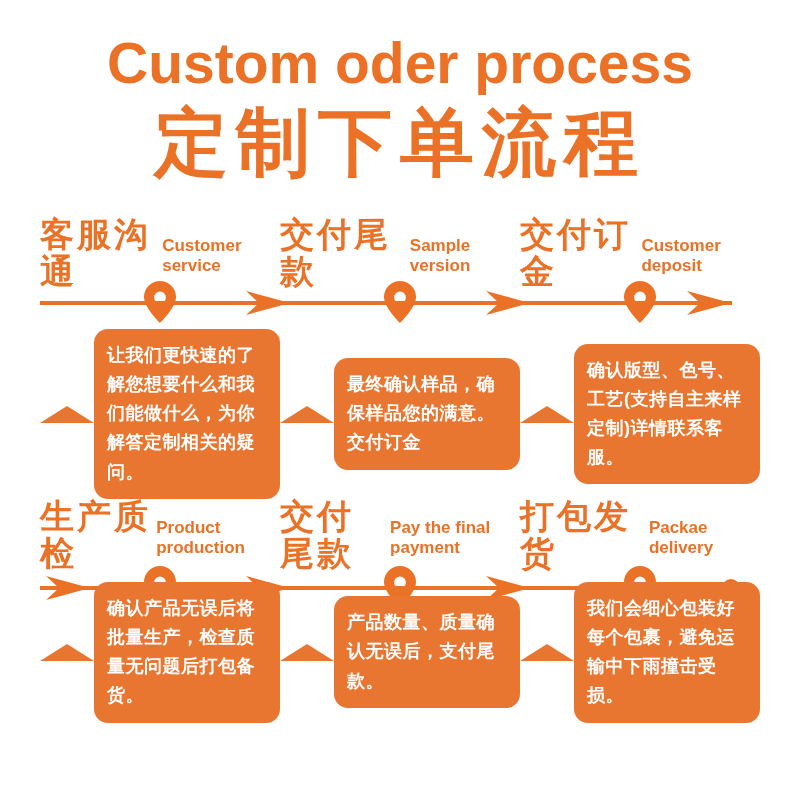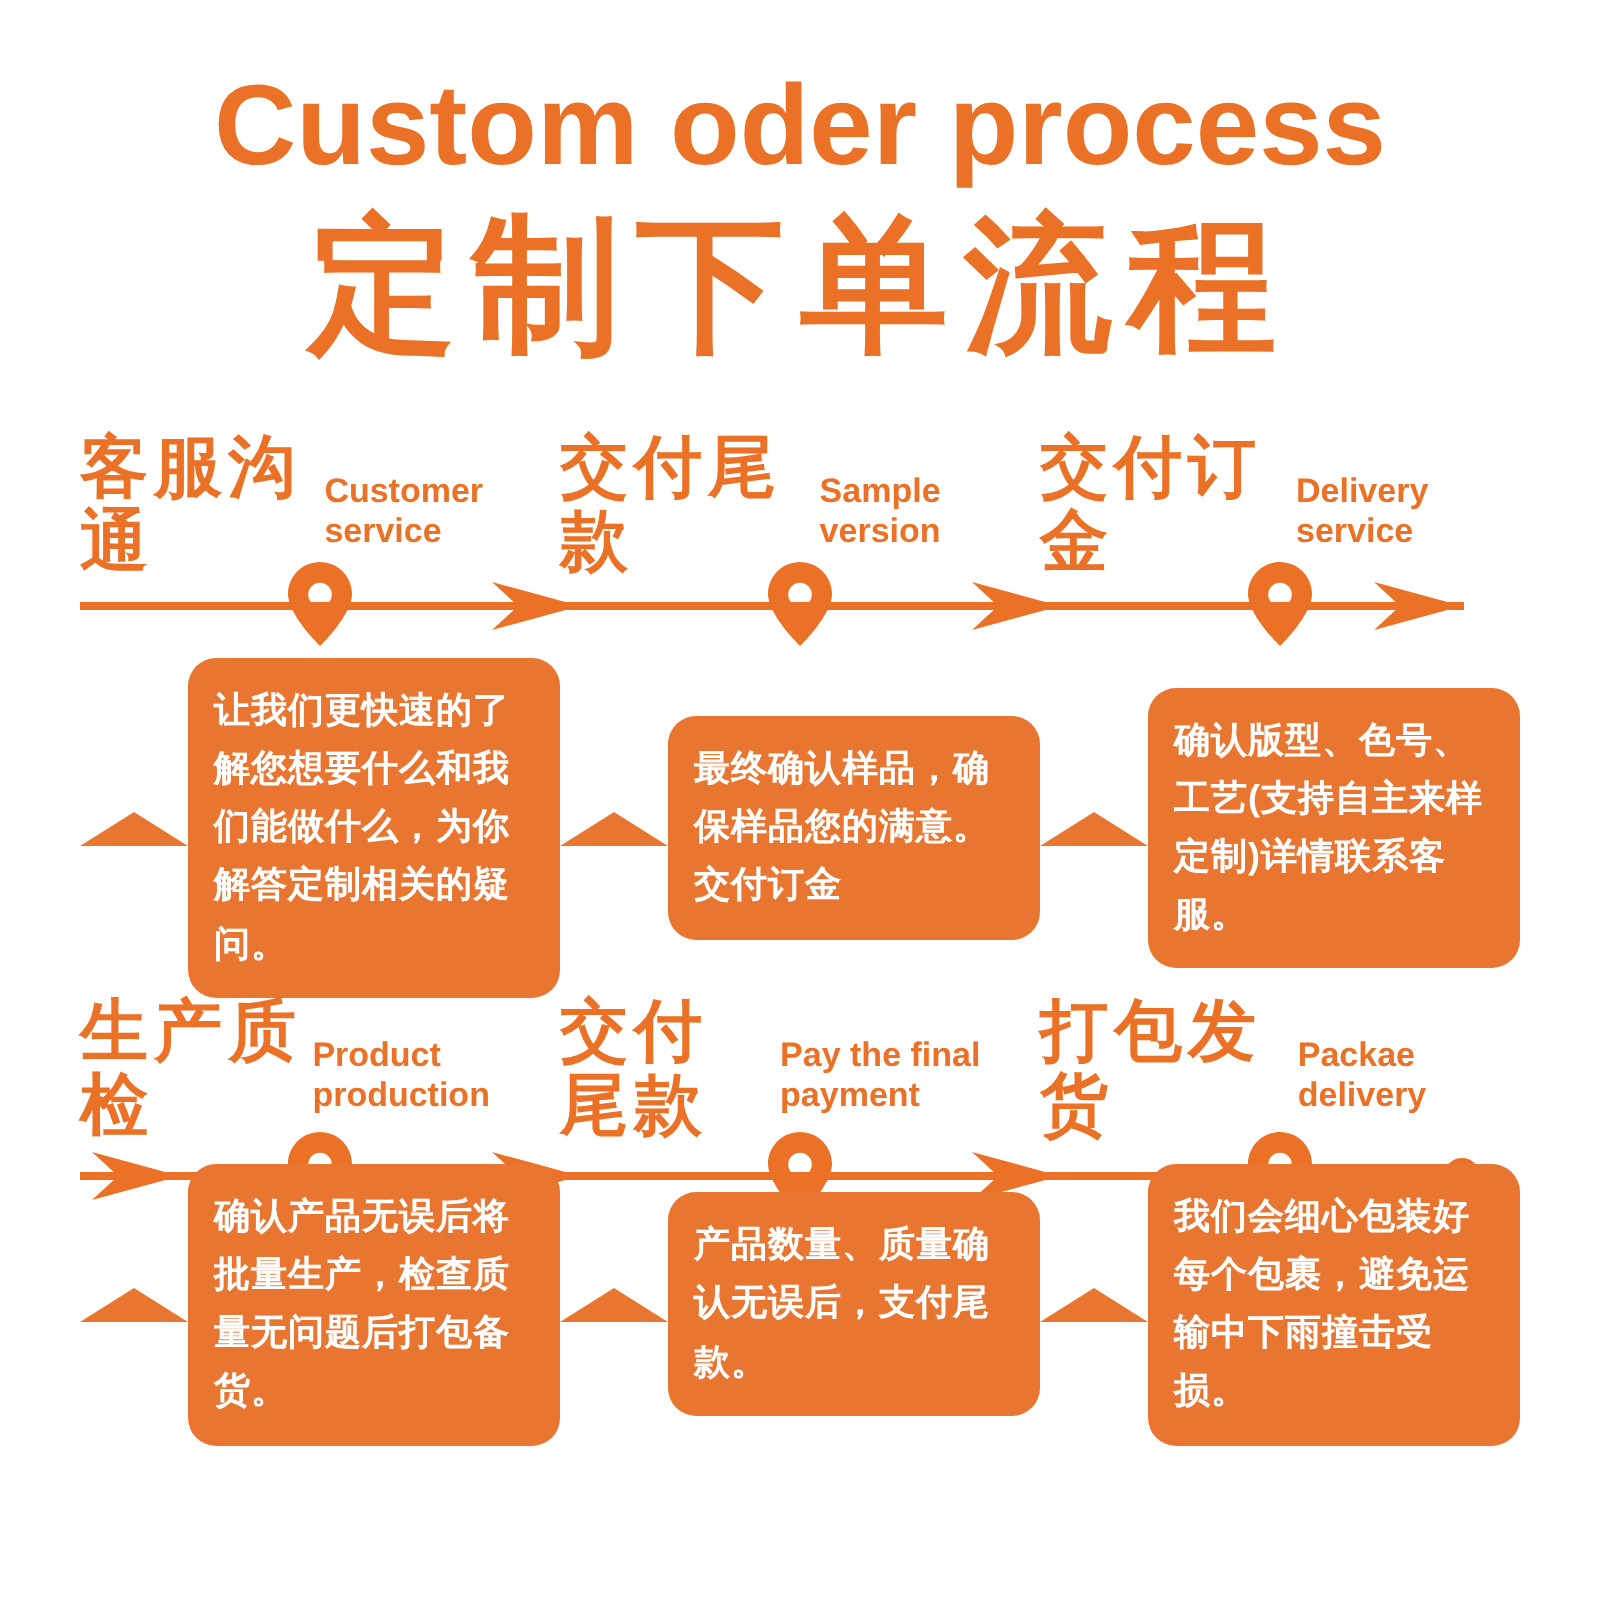--- a/index.html
+++ b/index.html
@@ -57,21 +57,21 @@
     <div class="hcol">
       <div class="head-cn">客服沟通</div>
       <div class="head-en">Customer service</div>
     </div>
     <div class="hcol">
       <div class="head-cn">交付尾款</div>
       <div class="head-en">Sample version</div>
     </div>
     <div class="hcol">
       <div class="head-cn">交付订金</div>
-      <div class="head-en">Delivery service</div>
+      <div class="head-en">Customer deposit</div>
     </div>
   </div>
 
   <svg class="track row1" viewBox="0 0 800 56" aria-hidden="true">
     <line x1="40" y1="26" x2="732" y2="26" stroke="currentColor" stroke-width="4"></line>
     <polygon points="290,26 246,14 259,26 246,38" fill="currentColor"></polygon>
     <polygon points="530,26 486,14 499,26 486,38" fill="currentColor"></polygon>
     <polygon points="731,26 687,14 700,26 687,38" fill="currentColor"></polygon>
     <path transform="translate(144,4)" fill="currentColor" fill-rule="evenodd" d="M16 0C7.16 0 0 7.16 0 16c0 10.5 16 26 16 26s16-15.5 16-26C32 7.16 24.84 0 16 0zm0 10.4a5.9 5.9 0 110 11.8 5.9 5.9 0 010-11.8z"></path>
     <path transform="translate(384,4)" fill="currentColor" fill-rule="evenodd" d="M16 0C7.16 0 0 7.16 0 16c0 10.5 16 26 16 26s16-15.5 16-26C32 7.16 24.84 0 16 0zm0 10.4a5.9 5.9 0 110 11.8 5.9 5.9 0 010-11.8z"></path>

